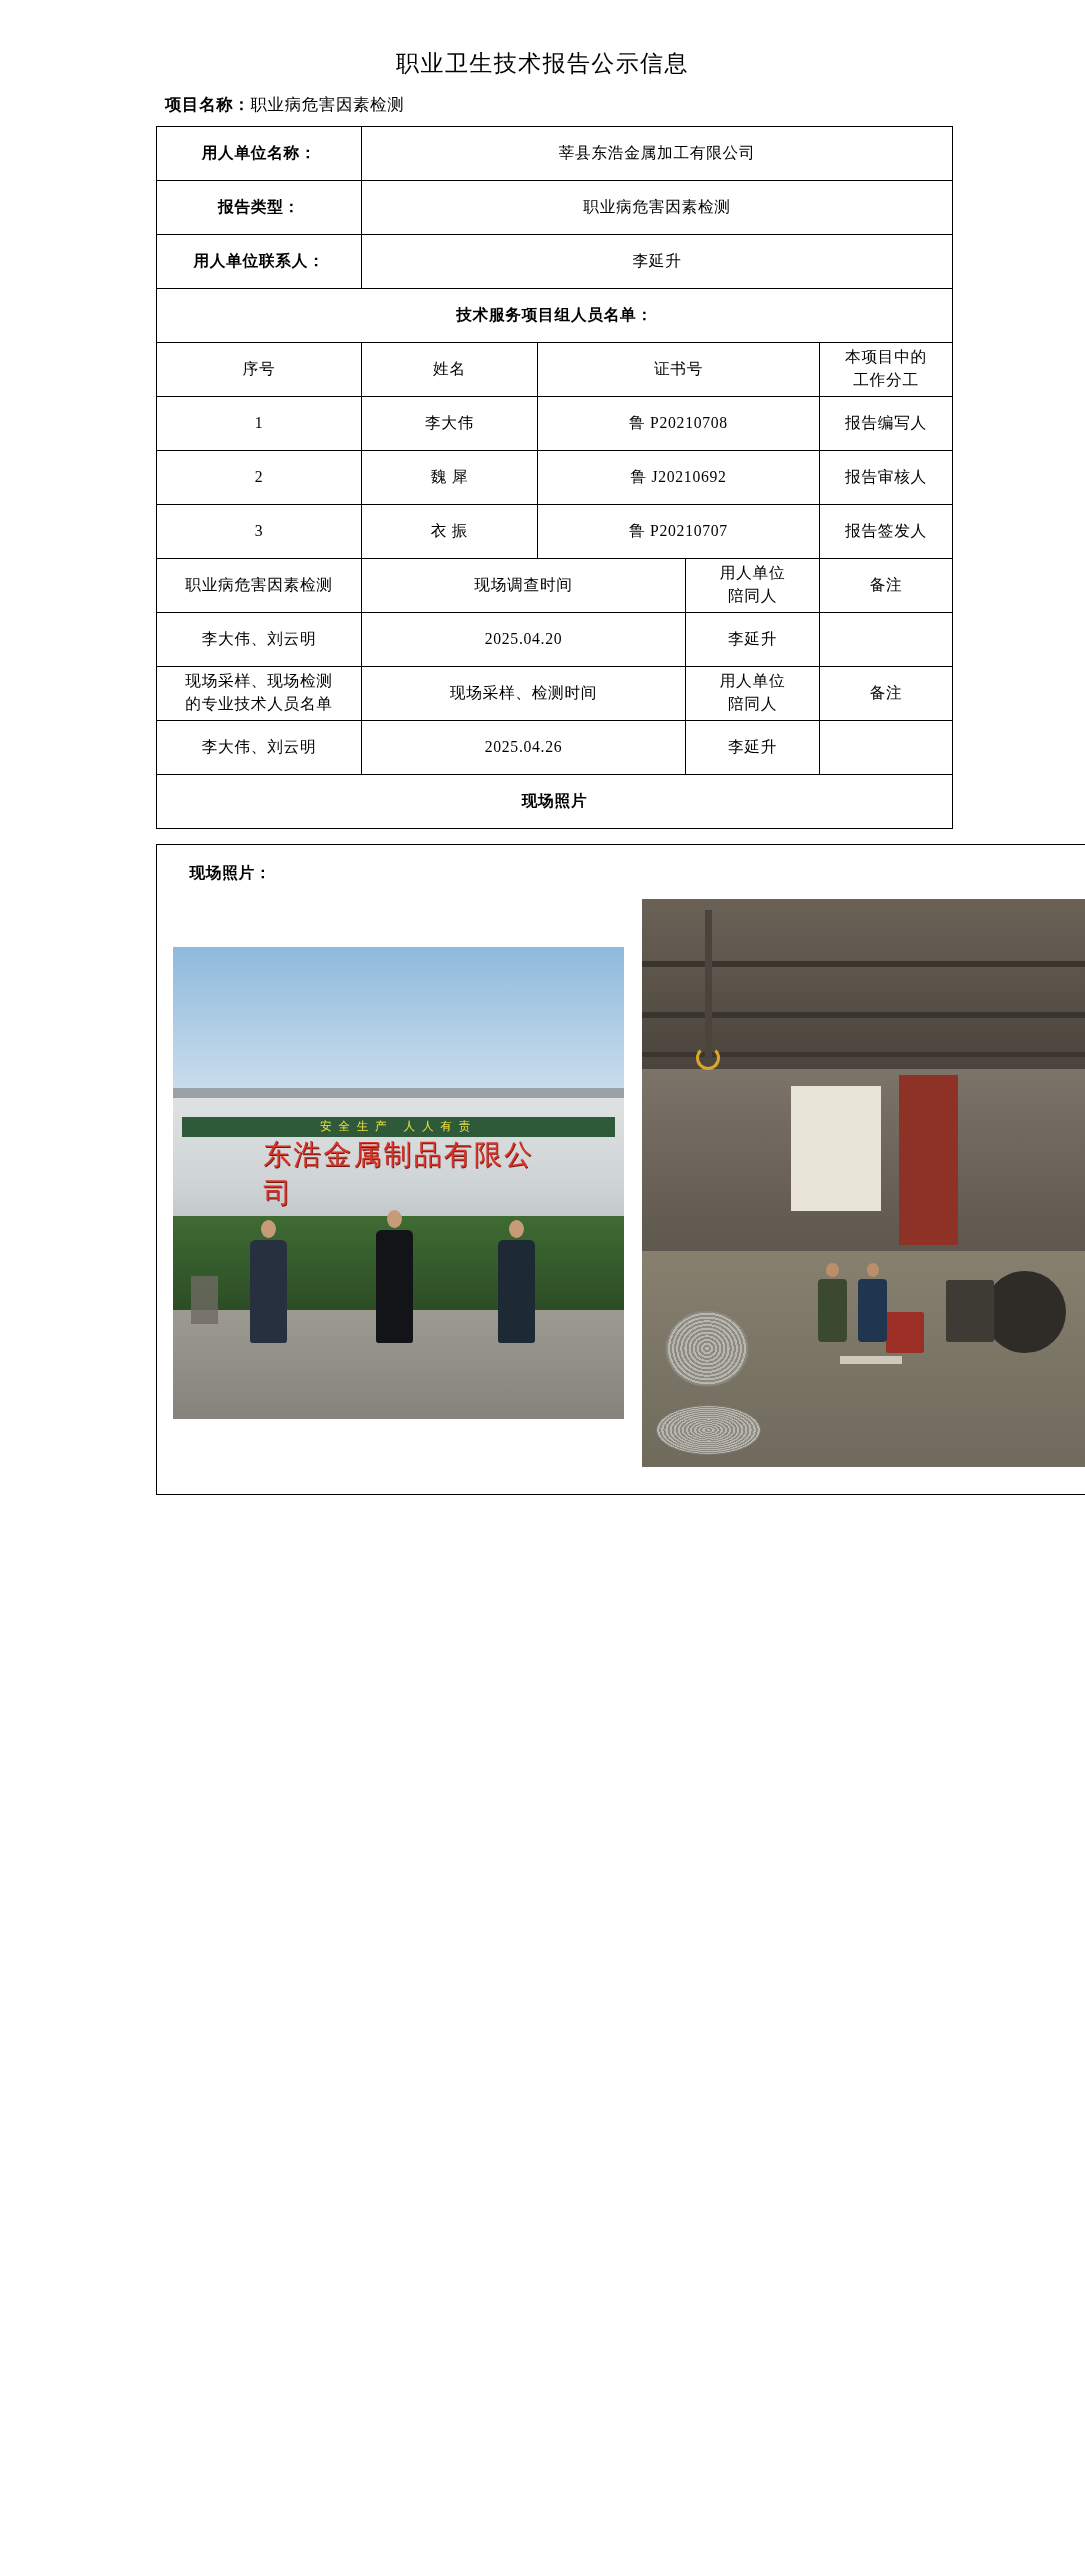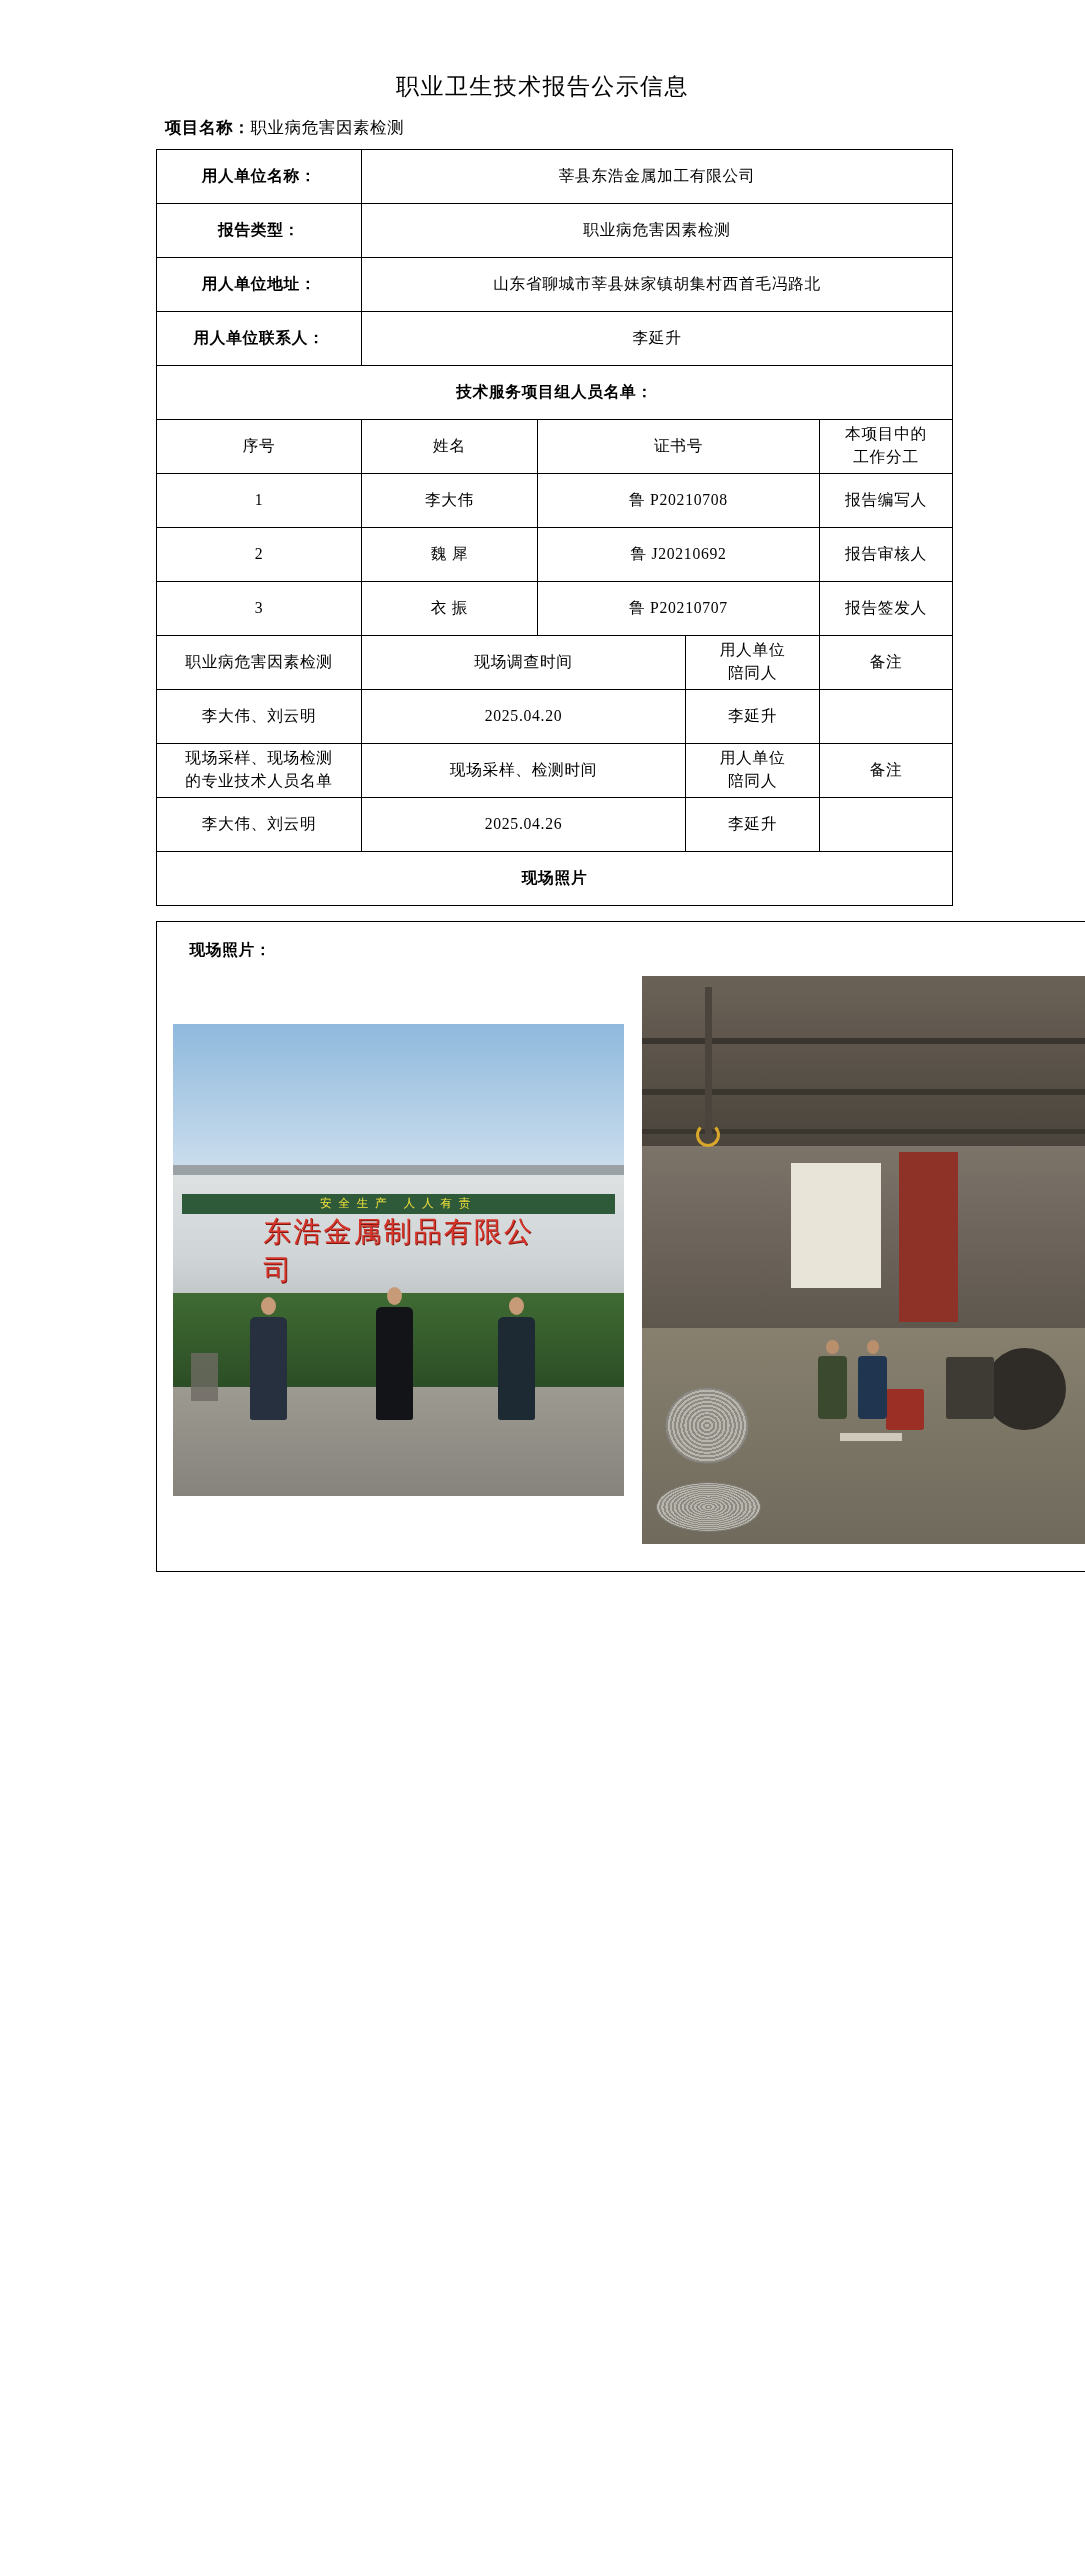--- a/index.html
+++ b/index.html
@@ -18,21 +18,21 @@
     width: 1085px;
     min-height: 2576px;
     box-sizing: border-box;
     padding: 0;
     position: relative;
   }
   .doc-title {
     text-align: center;
     font-size: 23px;
     letter-spacing: 1.4px;
-    padding-top: 71px;
+    padding-top: 48px;
     padding-bottom: 15px;
     font-weight: normal;
     margin: 0;
   }
   .project-line {
     font-size: 16.4px;
     padding-left: 165px;
     padding-bottom: 9.6px;
     letter-spacing: 0.7px;
   }
@@ -251,24 +251,20 @@
       <col style="width:133px">
     </colgroup>
     <tbody>
       <tr>
         <td class="lbl">用人单位名称：</td>
         <td class="val" colspan="4">莘县东浩金属加工有限公司</td>
       </tr>
       <tr>
         <td class="lbl">报告类型：</td>
         <td class="val" colspan="4">职业病危害因素检测</td>
-      </tr>
-      <tr>
-        <td class="lbl">用人单位地址：</td>
-        <td class="val" colspan="4">山东省聊城市莘县妹家镇胡集村西首毛冯路北</td>
       </tr>
       <tr>
         <td class="lbl">用人单位联系人：</td>
         <td class="val" colspan="4">李延升</td>
       </tr>
 
       <tr>
         <td class="section" colspan="5">技术服务项目组人员名单：</td>
       </tr>
 

